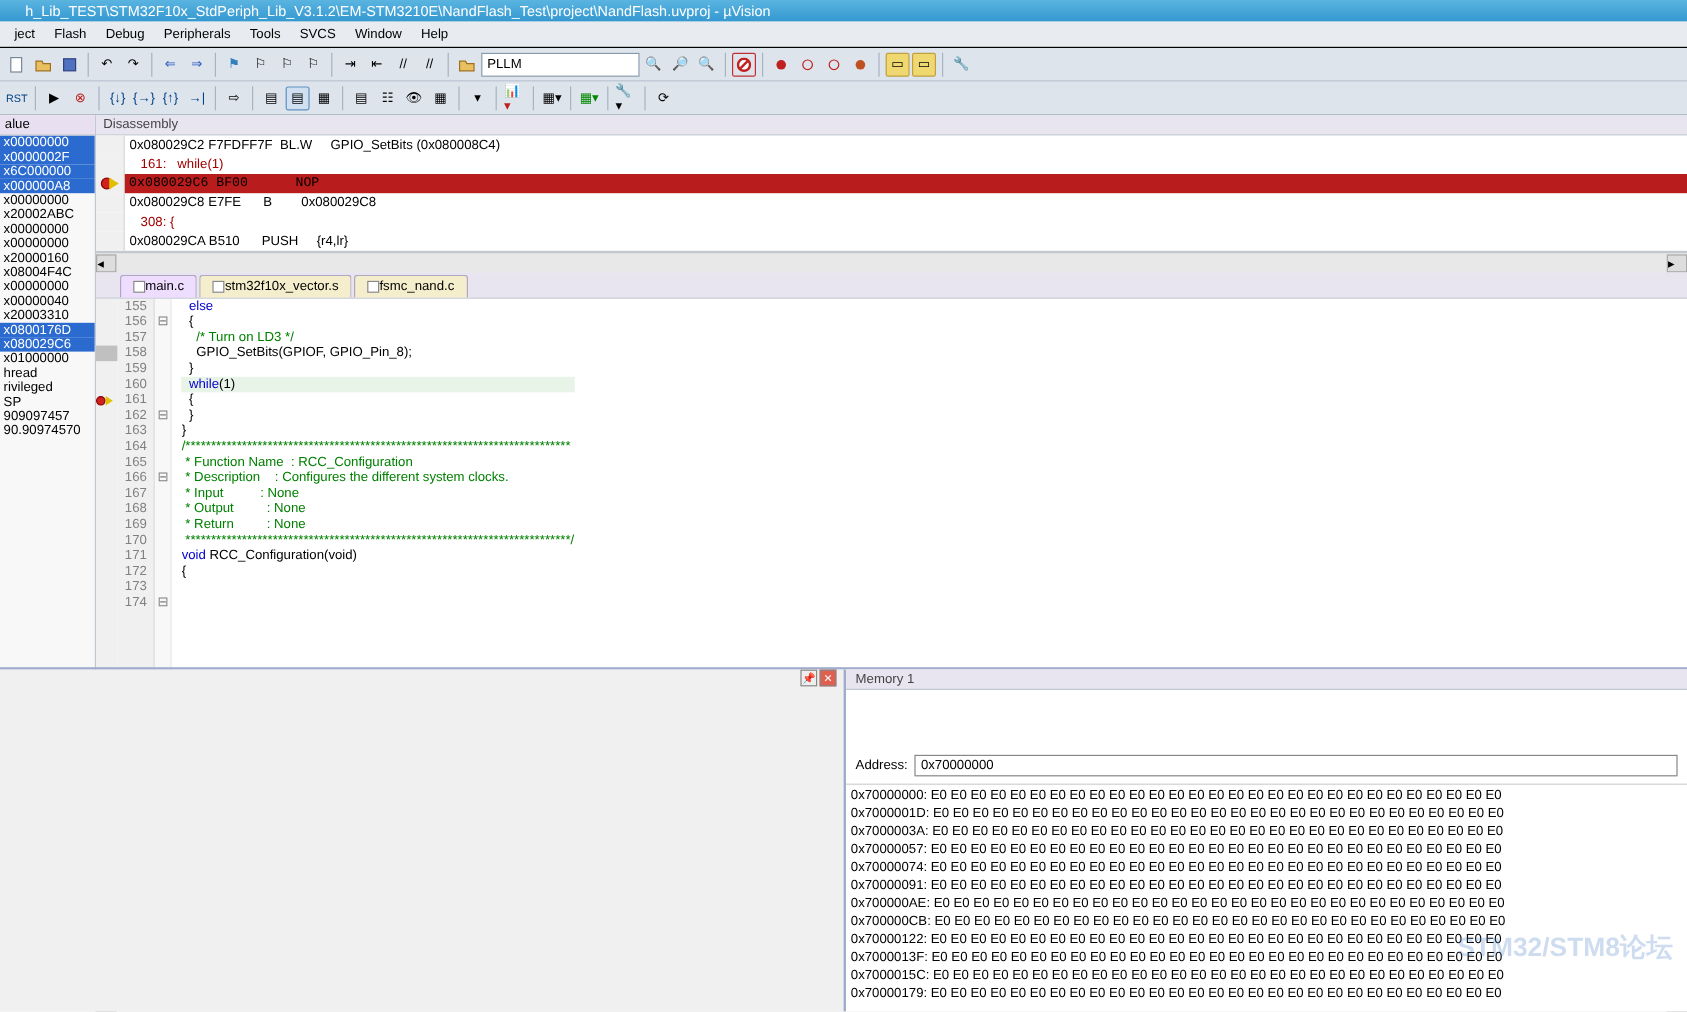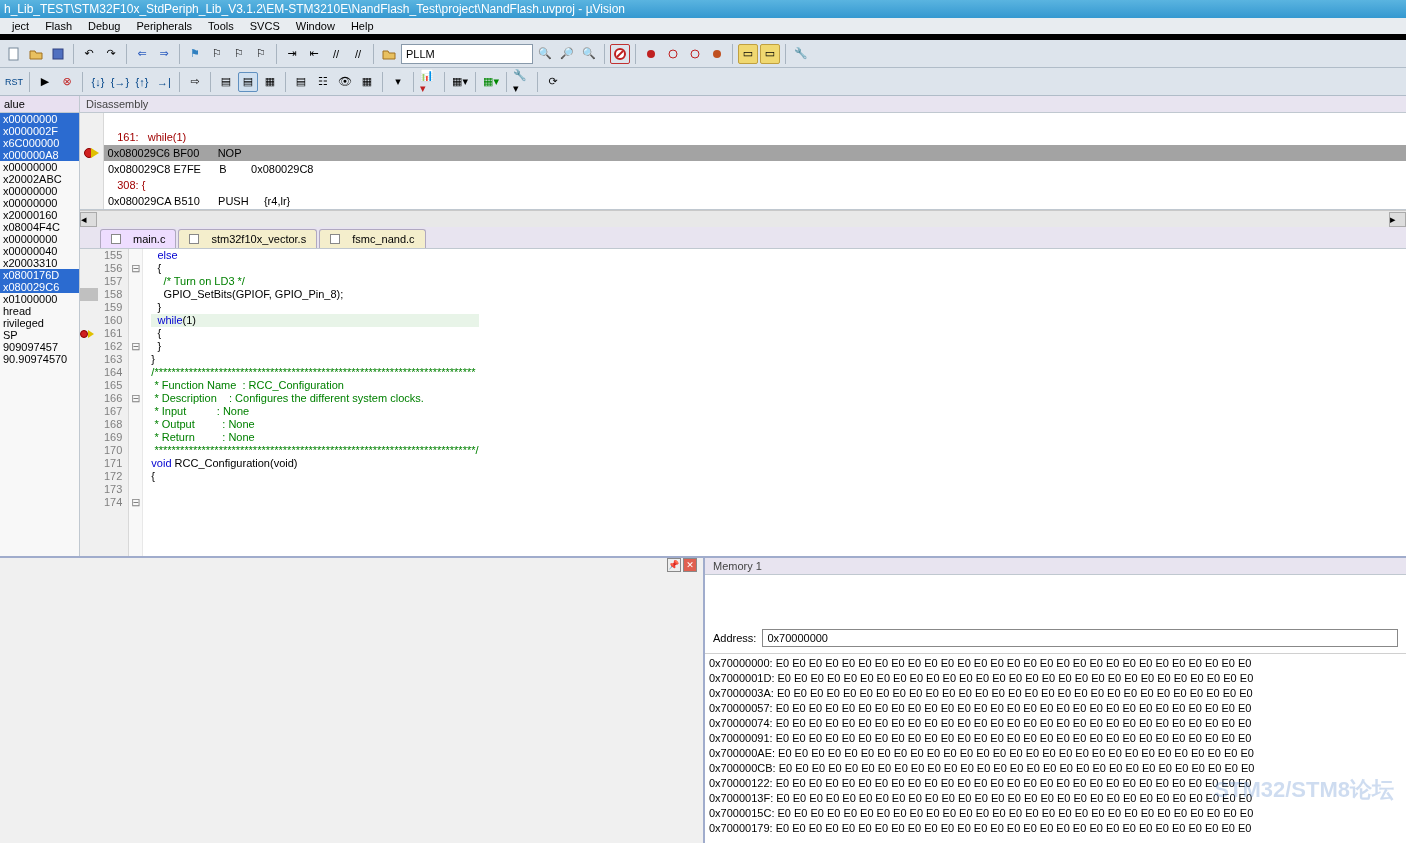--- a/index.html
+++ b/index.html
@@ -1,43 +1,43 @@
 <!DOCTYPE html>
 <html><head>
 <meta charset="utf-8">
 <style>
 * { margin:0; padding:0; box-sizing:border-box; font-family:Tahoma,Arial,sans-serif; font-size:11px; }
 body { background:#f0f0f0; width:1406px; height:843px; overflow:hidden; position:relative; }
-.titlebar { background:linear-gradient(#5ab4e0,#3498d0); color:#fff; height:18px; line-height:18px; padding-left:4px; font-size:12px; overflow:hidden; white-space:nowrap; }
-.menubar { background:#e8ecf0; height:22px; display:flex; align-items:center; padding-left:4px; border-bottom:6px solid #000000; }
+.titlebar { background:linear-gradient(#5ab4e0,#3498d0); color:#fff; height:18px; line-height:18px; padding-left:21px; font-size:12px; overflow:hidden; white-space:nowrap; }
+.menubar { background:#e8ecf0; height:22px; display:flex; align-items:center; padding-left:4px; border-bottom:1px solid #000000; }
 .menubar span { padding:3px 8px; cursor:default; }
 .toolbar { background:#dde4ec; height:28px; display:flex; align-items:center; padding:2px 4px; border-bottom:1px solid #b0bcc8; gap:2px; }
 .tb-btn { width:20px; height:20px; display:flex; align-items:center; justify-content:center; border:1px solid transparent; border-radius:2px; cursor:pointer; }
 .tb-sep { width:1px; height:20px; background:#a8b4c0; margin:0 3px; }
 .tb-combo { height:20px; width:132px; border:1px solid #8899aa; background:#fff; font-size:11px; padding:0 4px; }
 .main-row { display:flex; height:calc(100% - 18px - 22px - 28px - 28px); }
 .left-panel { width:80px; background:#f8f8f8; border-right:1px solid #c0c8d0; display:flex; flex-direction:column; }
 .left-header { background:#e8e0f0; border-bottom:1px solid #c0c8d0; padding:2px 4px; font-size:11px; }
 .left-body { flex:1; overflow:hidden; font-family:'Courier New',monospace; font-size:11px; }
 .left-body div { padding:0 3px; white-space:nowrap; }
 .sel { background:#2b6bd0; color:#fff; }
 .right-area { flex:1; display:flex; flex-direction:column; }
 .view-title { background:#e8e4f0; border-bottom:1px solid #c0c8d0; padding:2px 6px; display:flex; gap:4px; font-size:11px; color:#444; }
 .disasm { background:#fff; font-family:'Courier New',monospace; font-size:12px; border-bottom:1px solid #c0c8d0; position:relative; }
 .disasm-row { display:flex; height:16px; line-height:16px; }
 .gutter { width:24px; background:#f0f0f0; border-right:1px solid #d8d8d8; display:flex; align-items:center; justify-content:center; }
 .asm-text { padding-left:4px; white-space:pre; }
-.hl-yellow { background:#a3a3a3; width:100%; }
+.hl-yellow { background:#b91c1c; width:100%;font-family:Liberation Mono, monospace; }
 .bp { width:10px; height:10px; border-radius:50%; background:#d02020; border:1px solid #800; }
 .arr { width:0;height:0;border-top:5px solid transparent;border-bottom:5px solid transparent;border-left:8px solid #e0c000; }
 .src-red { color:#a00000; }
 .scrollbar-h { height:17px; background:#e8e8e8; border-top:1px solid #c8c8c8; display:flex; align-items:center; }
 .sb-btn { width:17px; height:15px; background:#ddd; border:1px solid #aaa; }
 .tabs { background:#e8e4f0; display:flex; align-items:flex-end; height:22px; padding-left:20px; border-bottom:1px solid #c0c8d0; }
-.tab { padding:3px 10px; border:1px solid #b0a8c0; border-bottom:none; margin-right:2px; border-radius:3px 3px 0 0; display:flex; align-items:center; gap:12px; font-size:11px; cursor:pointer; }
+.tab { padding:3px 10px; border:1px solid #b0a8c0; border-bottom:none; margin-right:2px; border-radius:3px 3px 0 0; display:flex; align-items:center; gap:0; font-size:11px; cursor:pointer; }
 .tab.active { background:#eeddff; }
 .tab.inactive { background:#f4eecc; }
 .tab .dot { width:10px;height:10px;border:1px solid #888;background:#fff; }
 .editor { background:#fff; font-family:'Courier New',monospace; font-size:12px; flex:1; display:flex; overflow:hidden; }
 .ed-gutter { background:#f0f0f0; border-right:1px solid #d8d8d8; text-align:right; color:#808080; padding:0 6px; line-height:13px; font-size:11px; }
 .ed-mark { width:18px; background:#f0f0f0; }
 .ed-fold { width:14px; background:#f8f8f8; border-right:1px solid #e8e8e8; color:#808080; font-size:9px; text-align:center; line-height:13px; }
 .ed-code { padding-left:8px; line-height:13px; white-space:pre; }
 .kw { color:#0000d0; }
 .cm { color:#008000; }
@@ -213,20 +213,21 @@
     <div style="border-top:1px solid #ccc;padding:2px 4px;background:#eee">s</div>
   </div>
 
   <div class="right-area">
     <div class="view-title">
       <span>Disassembly</span>
     </div>
     <div class="disasm" id="disasm">
         <div class="disasm-row">
           <div class="gutter"></div>
+          <div class="asm-text">0x080029C2 F7FDFF7F  BL.W     GPIO_SetBits (0x080008C4)</div>
         </div>
         <div class="disasm-row">
           <div class="gutter"></div>
           <div class="asm-text src-red">   161:   while(1) </div>
         </div>
         <div class="disasm-row">
           <div class="gutter">
             <div class="bp"></div>
             <div class="arr" style="margin-left:-3px"></div>
           </div>

